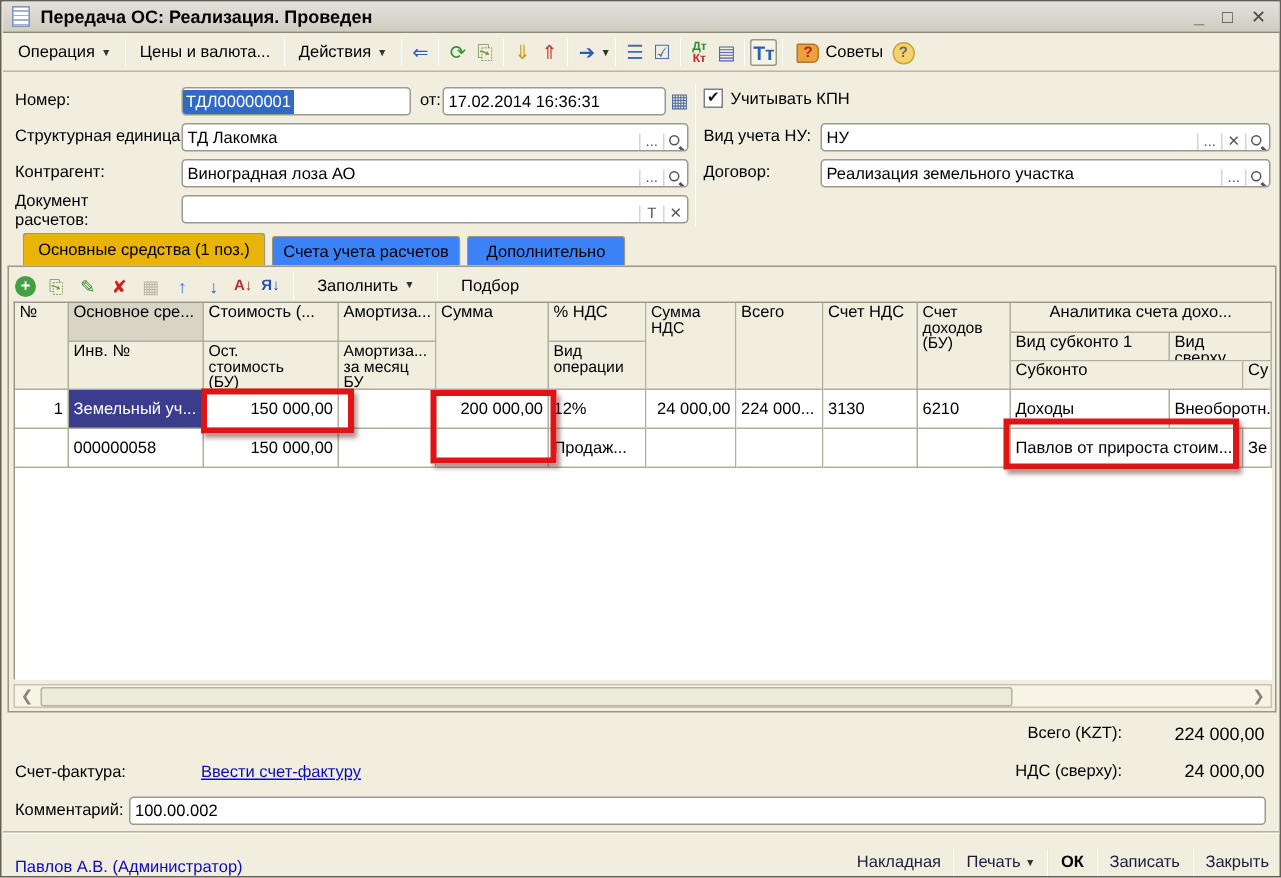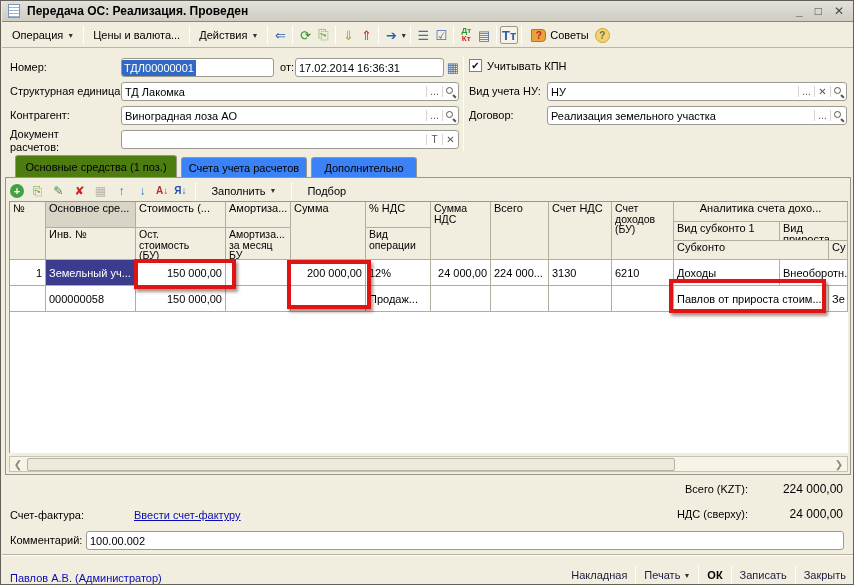--- a/index.html
+++ b/index.html
@@ -27,41 +27,41 @@
   .dtkt { display:flex; flex-direction:column; font-size:8px; line-height:8px; font-weight:bold; width:18px; align-items:center; }
   .dtkt .dt { color:#2e8f2e; } .dtkt .kt { color:#cc2222; }
   .pressed { border:1px solid #9a9788; background:#f7f4e7; border-radius:2px; }
   .book { width:15px; height:13px; background:#e8a33d; border:1px solid #b4762a; border-radius:1px 4px 4px 1px;
     color:#c21d1d; font-weight:bold; font-size:10px; display:flex; align-items:center; justify-content:center; }
   .helpc { width:15px; height:15px; border-radius:50%; background:#f5d36b; border:1px solid #caa53d;
     color:#6a6a6a; font-weight:bold; font-size:10px; display:flex; align-items:center; justify-content:center; }
 
   
   .lbl { position:absolute; white-space:nowrap; }
-  .field { position:absolute; display:flex; align-items:center; background:#fff; border:1px solid #9c9a90;
+  .field { position:absolute; display:flex; align-items:flex-end; background:#fff; border:1px solid #9c9a90;
     border-radius:3px; height:19px; overflow:hidden; }
   .field .val { flex:1; padding:2px 3px; white-space:nowrap; overflow:hidden; }
   .field .sel { background:#316ac5; color:#fff; padding:2px 2px; white-space:nowrap; }
   .fbtn { width:16px; display:flex; align-items:center; justify-content:center; color:#555;
     border-left:1px solid #d8d6cc; font-size:10px; }
   .mag { position:relative; width:11px; height:11px; display:inline-block; }
   .mag::before { content:""; position:absolute; left:1px; top:1px; width:5px; height:5px;
     border:1.5px solid #555; border-radius:50%; }
   .mag::after { content:""; position:absolute; left:8px; top:8px; width:4px; height:2px;
     background:#555; transform:rotate(45deg); transform-origin:left center; }
   .cb { position:absolute; width:13px; height:13px; background:#fff; border:1px solid #7f7f7f;
     display:flex; align-items:center; justify-content:center; font-size:10px; color:#111; }
   .vsep { position:absolute; width:1px; background:#cdcaba; border-right:1px solid #fdfcf5; }
   .calbtn { position:absolute; width:18px; height:18px; display:flex; align-items:center; justify-content:center;
     color:#4a6da8; font-size:13px; }
 
   
   .tab { position:absolute; height:22px; display:flex; align-items:center; justify-content:center;
     border:1px solid #9a9788; border-bottom:none; border-radius:3px 3px 0 0; background:#3b82f6; white-space:nowrap; }
-  .tab.active { background:#4d7c0f; z-index:3; }
+  .tab.active { background:#eab308; z-index:3; }
 
   
   .panel { position:absolute; left:4px; top:176px; width:846px; height:298px; border:1px solid #9a9788;
     background:#f1eee0; z-index:2; }
   .ttool { position:absolute; left:4px; top:3px; height:19px; display:flex; align-items:center; gap:6px; }
   .gicon { width:15px; height:15px; display:flex; align-items:center; justify-content:center; font-size:12px; }
   .circle-add { width:14px; height:14px; border-radius:50%; background:#43a143; color:#fff; font-weight:bold;
     font-size:11px; display:flex; align-items:center; justify-content:center; }
   .sorticon { font-size:10px; font-weight:bold; color:#b03030; white-space:nowrap; }
   .sorticon.za { color:#2b4fa8; }
@@ -268,21 +268,21 @@
 операции</div>
       <div class="tc hc ml" style="left:421px;top:0;width:60px;height:58px">Сумма
 НДС</div>
       <div class="tc hc" style="left:481px;top:0;width:58px;height:58px">Всего</div>
       <div class="tc hc" style="left:539px;top:0;width:63px;height:58px">Счет НДС</div>
       <div class="tc hc ml" style="left:602px;top:0;width:62px;height:58px">Счет
 доходов
 (БУ)</div>
       <div class="tc hc gcenter" style="left:664px;top:0;width:174px;height:20px">Аналитика счета дохо...</div>
       <div class="tc hc" style="left:664px;top:20px;width:106px;height:19px">Вид субконто 1</div>
-      <div class="tc hc" style="left:770px;top:20px;width:68px;height:19px">Вид прироста...</div>
+      <div class="tc hc" style="left:770px;top:20px;width:68px;height:19px">Вид сверху...</div>
       <div class="tc hc" style="left:664px;top:39px;width:155px;height:19px">Субконто</div>
       <div class="tc hc" style="left:819px;top:39px;width:19px;height:19px">Су</div>
 
       <div class="tc dc num" style="left:0;top:58px;width:36px;height:26px">1</div>
       <div class="tc dc rowsel" style="left:36px;top:58px;width:90px;height:26px">Земельный уч...</div>
       <div class="tc dc num" style="left:126px;top:58px;width:90px;height:26px">150 000,00</div>
       <div class="tc dc" style="left:216px;top:58px;width:65px;height:26px"></div>
       <div class="tc dc num" style="left:281px;top:58px;width:75px;height:26px">200 000,00</div>
       <div class="tc dc" style="left:356px;top:58px;width:65px;height:26px">12%</div>
       <div class="tc dc num" style="left:421px;top:58px;width:60px;height:26px">24 000,00</div>

